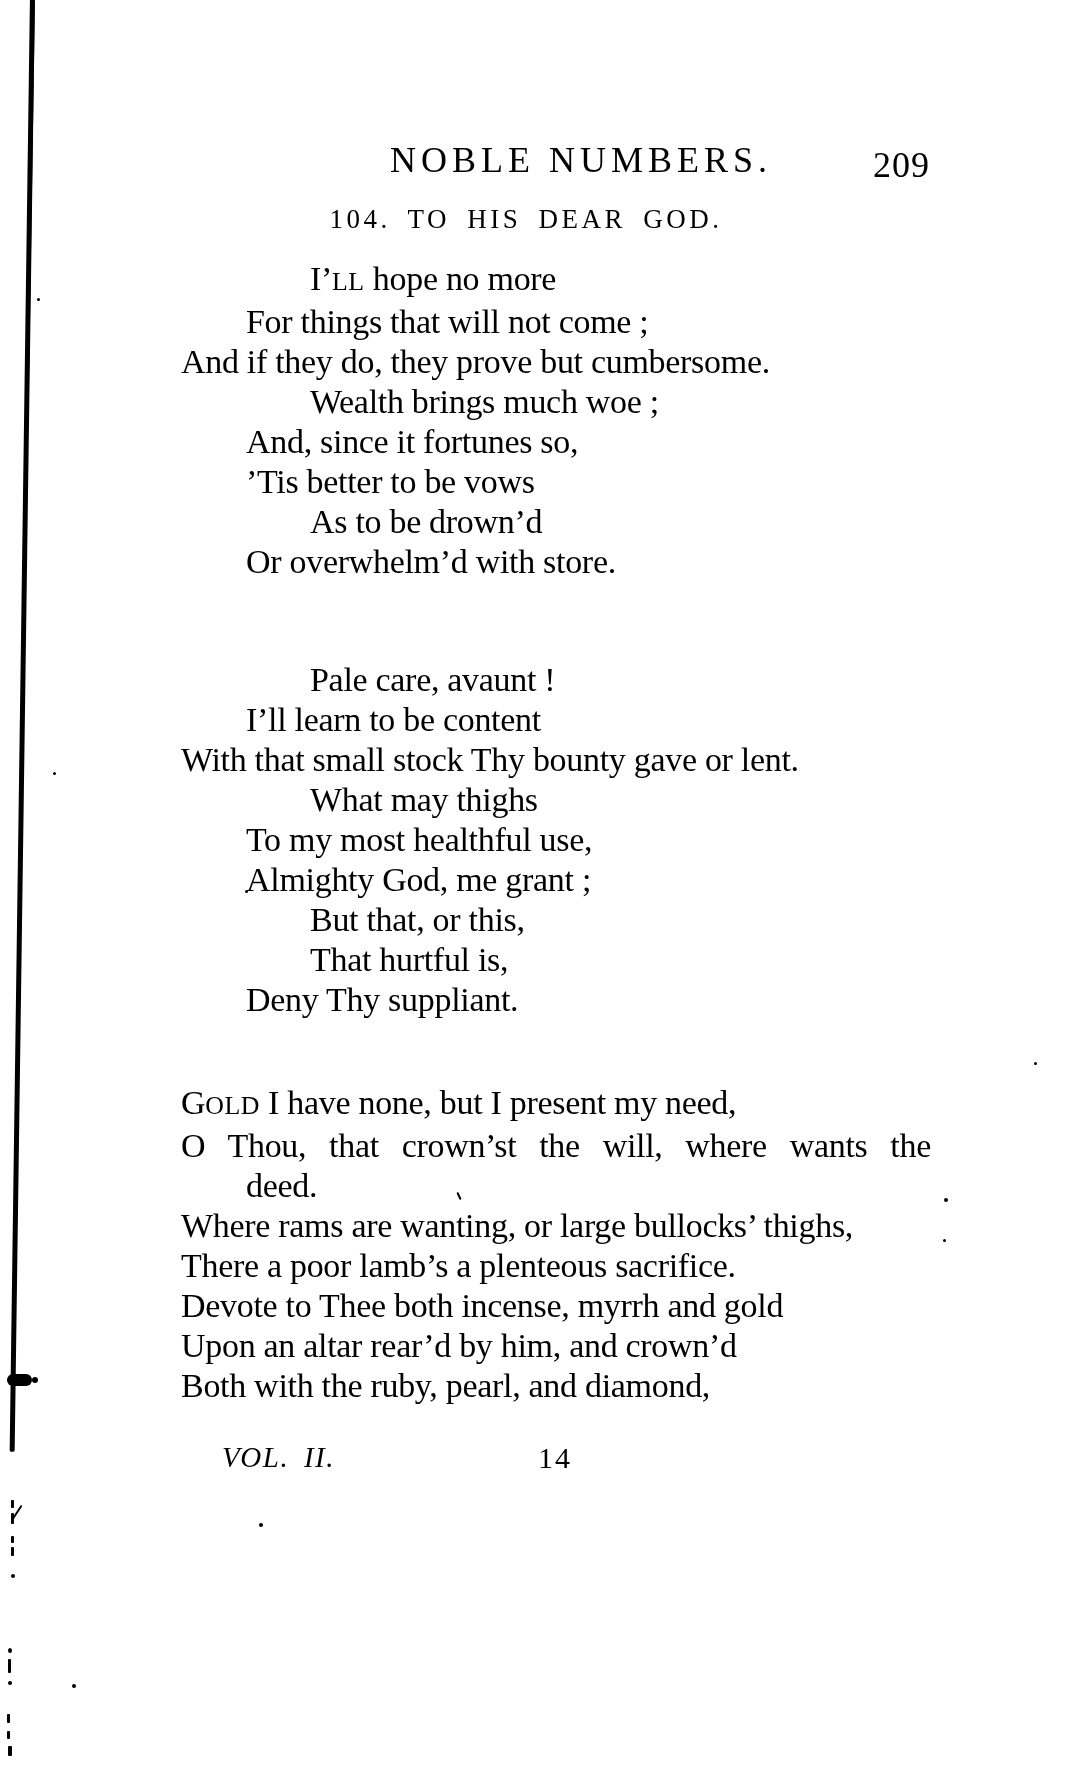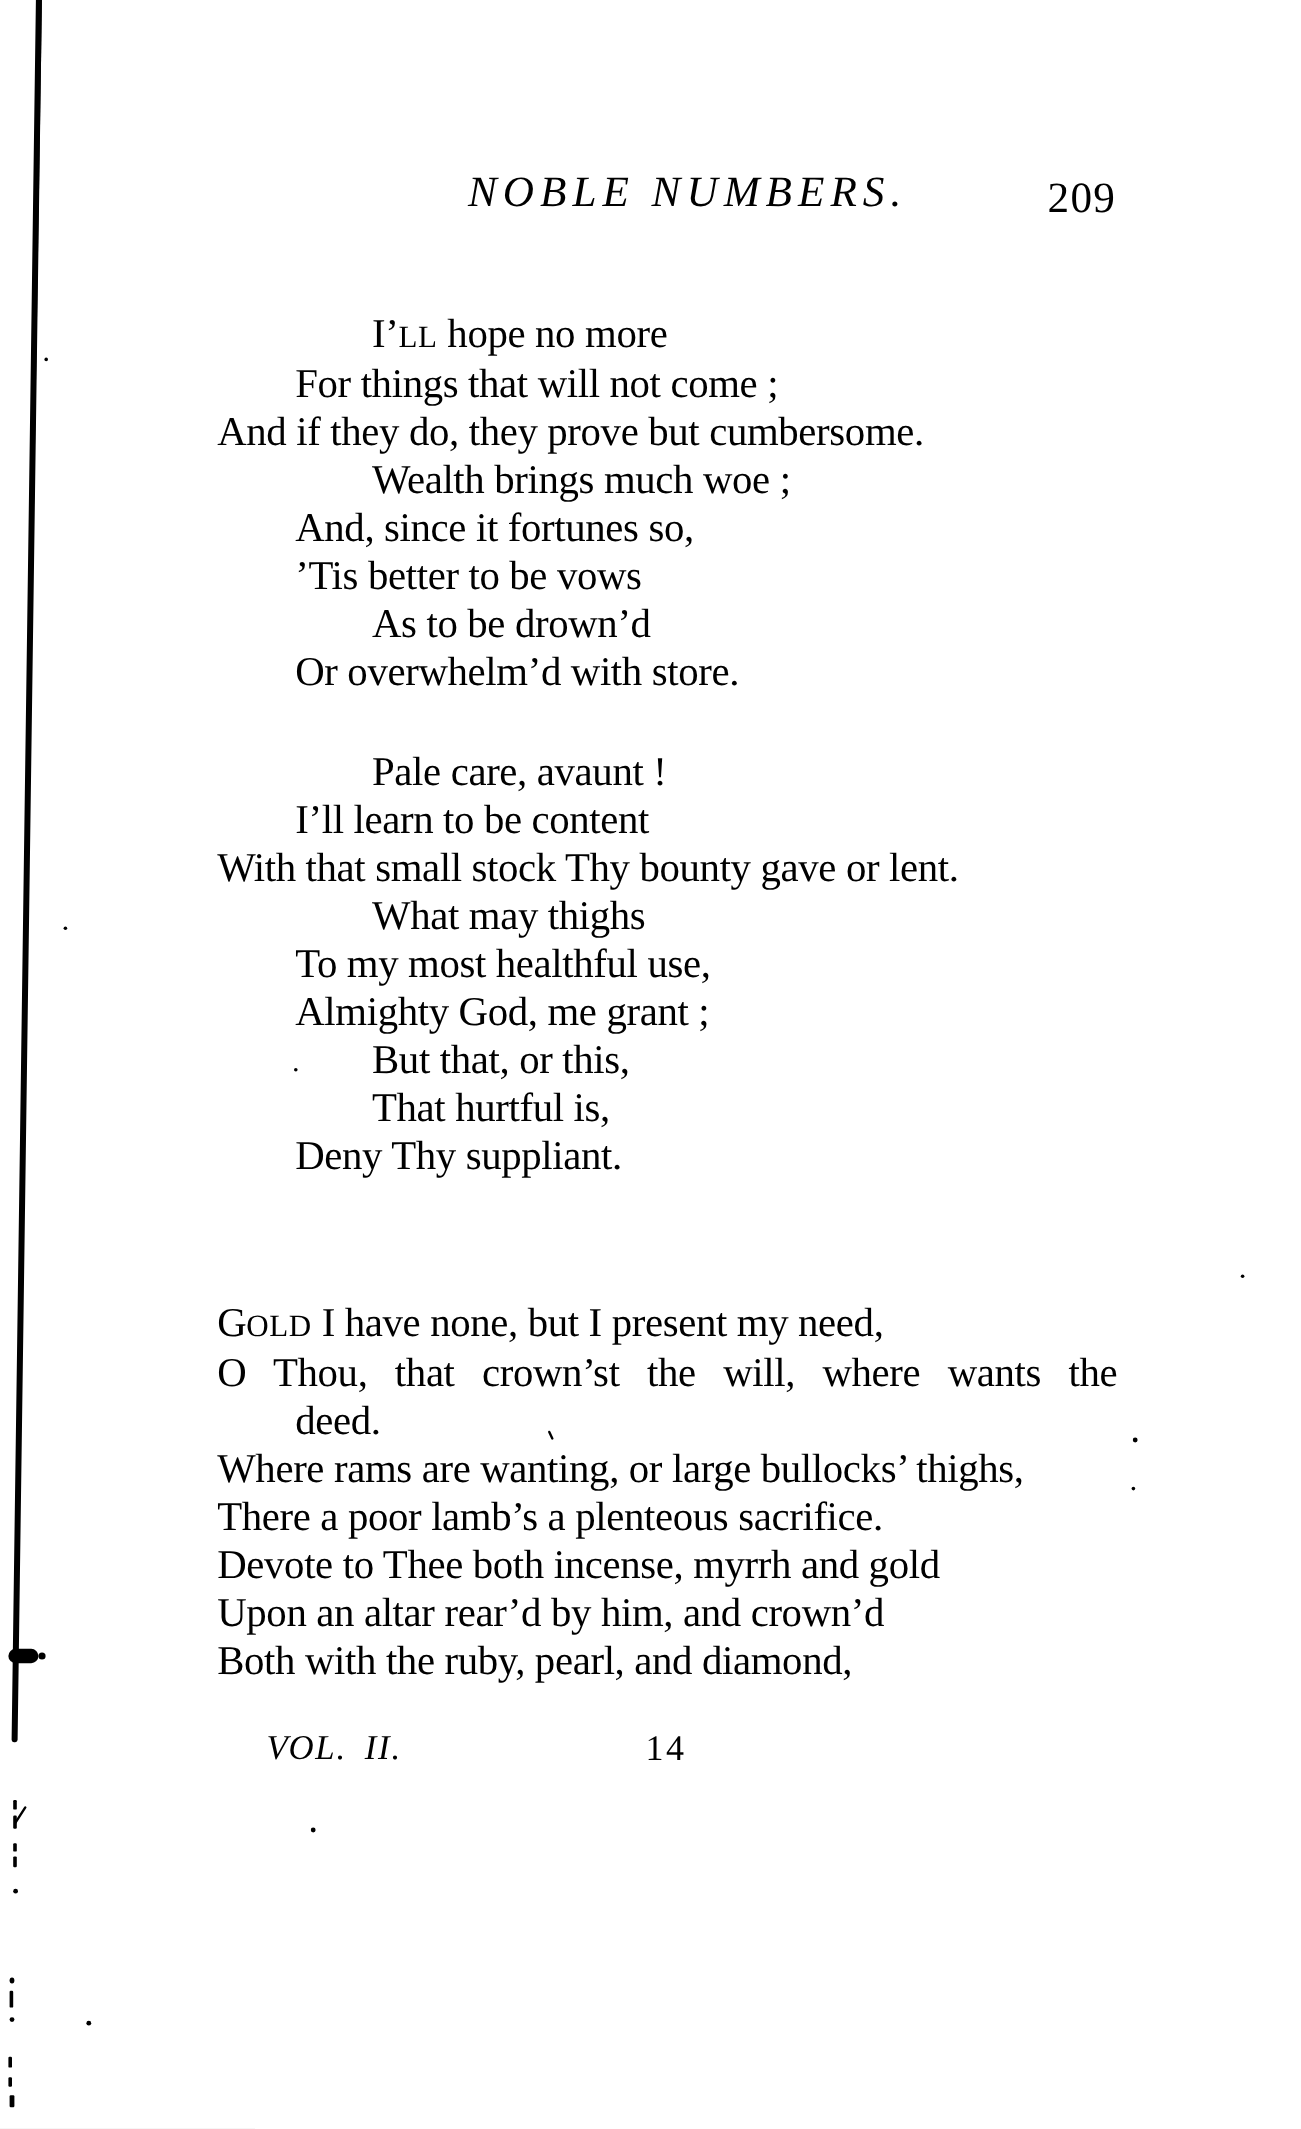--- a/index.html
+++ b/index.html
@@ -24,21 +24,21 @@
     transform-origin:top center;transform:rotate(0.9deg);
     opacity:.85;
   }
   .blob{left:7px;top:1374px;width:25px;height:12px;border-radius:6px;}
   .blob-tail{left:32px;top:1377px;width:6px;height:6px;border-radius:50%;}
   .dot{border-radius:50%;}
   .dash{border-radius:1px;}
   
   .running-title{
     position:absolute;left:390px;top:139px;
-    font-style:italic;font-size:36px;letter-spacing:5px;
+    font-size:36px;letter-spacing:5px;
     white-space:nowrap;
   }
   .page-number{
     position:absolute;left:873px;top:144px;
     font-size:36px;letter-spacing:1px;
   }
   
   .poem-heading{
     position:absolute;left:181px;width:750px;
     text-align:center;
@@ -46,21 +46,21 @@
     white-space:nowrap;
   }
   .h104{top:204px;transform:translateX(-30px);}
   .h105{top:1039px;transform:translateX(-18px);}
   
   .stanza{
     position:absolute;left:181px;width:750px;
     font-size:34px;line-height:40px;letter-spacing:-0.3px;
   }
   .s1{top:259px;}
-  .s2{top:624px;}
+  .s2{top:660px;}
   .s3{top:1083px;}
   .line{white-space:nowrap;}
   .line.i1{padding-left:65px;}
   .line.i2{padding-left:129px;}
   .line.justify{
     white-space:normal;
     text-align:justify;
     text-align-last:justify;
   }
   .lead-sc{font-size:0.76em;letter-spacing:0.5px;margin-top:36px;}
@@ -104,20 +104,21 @@
     <div class="art dot" style="left:245px;top:890px;width:3px;height:3px;"></div>
     <div class="art dash" style="left:458px;top:1192px;width:2px;height:8px;transform:rotate(-25deg);"></div>
     <div class="art dot" style="left:944px;top:1198px;width:4px;height:4px;"></div>
     <div class="art dot" style="left:1034px;top:1062px;width:3px;height:3px;"></div>
     <div class="art dot" style="left:943px;top:1239px;width:3px;height:3px;"></div>
   </div>
 
   <div class="running-title">NOBLE NUMBERS.</div>
   <div class="page-number">209</div>
 
+  <div class="poem-heading h104">104. TO HIS DEAR GOD.</div>
   <div class="stanza s1">
       <div class="line i2"><span class="lead">I’</span><span class="lead-sc">LL</span> hope no more</div>
       <div class="line i1">For things that will not come ;</div>
       <div class="line i0">And if they do, they prove but cumbersome.</div>
       <div class="line i2">Wealth brings much woe ;</div>
       <div class="line i1">And, since it fortunes so,</div>
       <div class="line i1">’Tis better to be vows</div>
       <div class="line i2">As to be drown’d</div>
       <div class="line i1">Or overwhelm’d with store.</div>
     </div>

